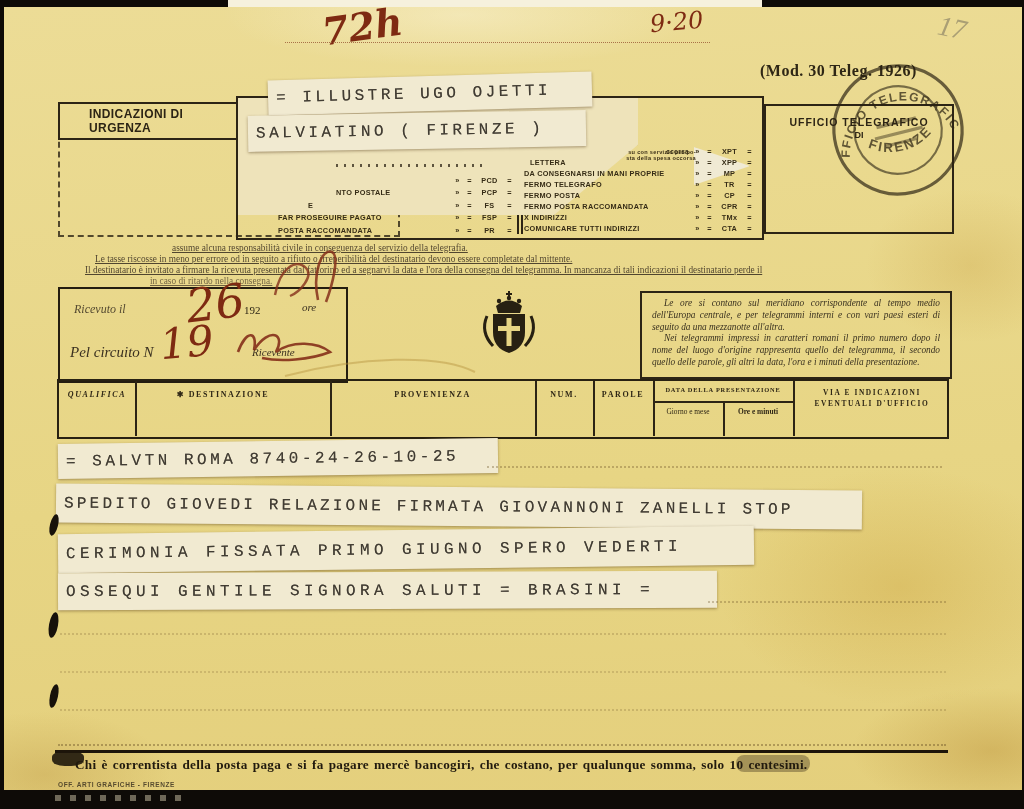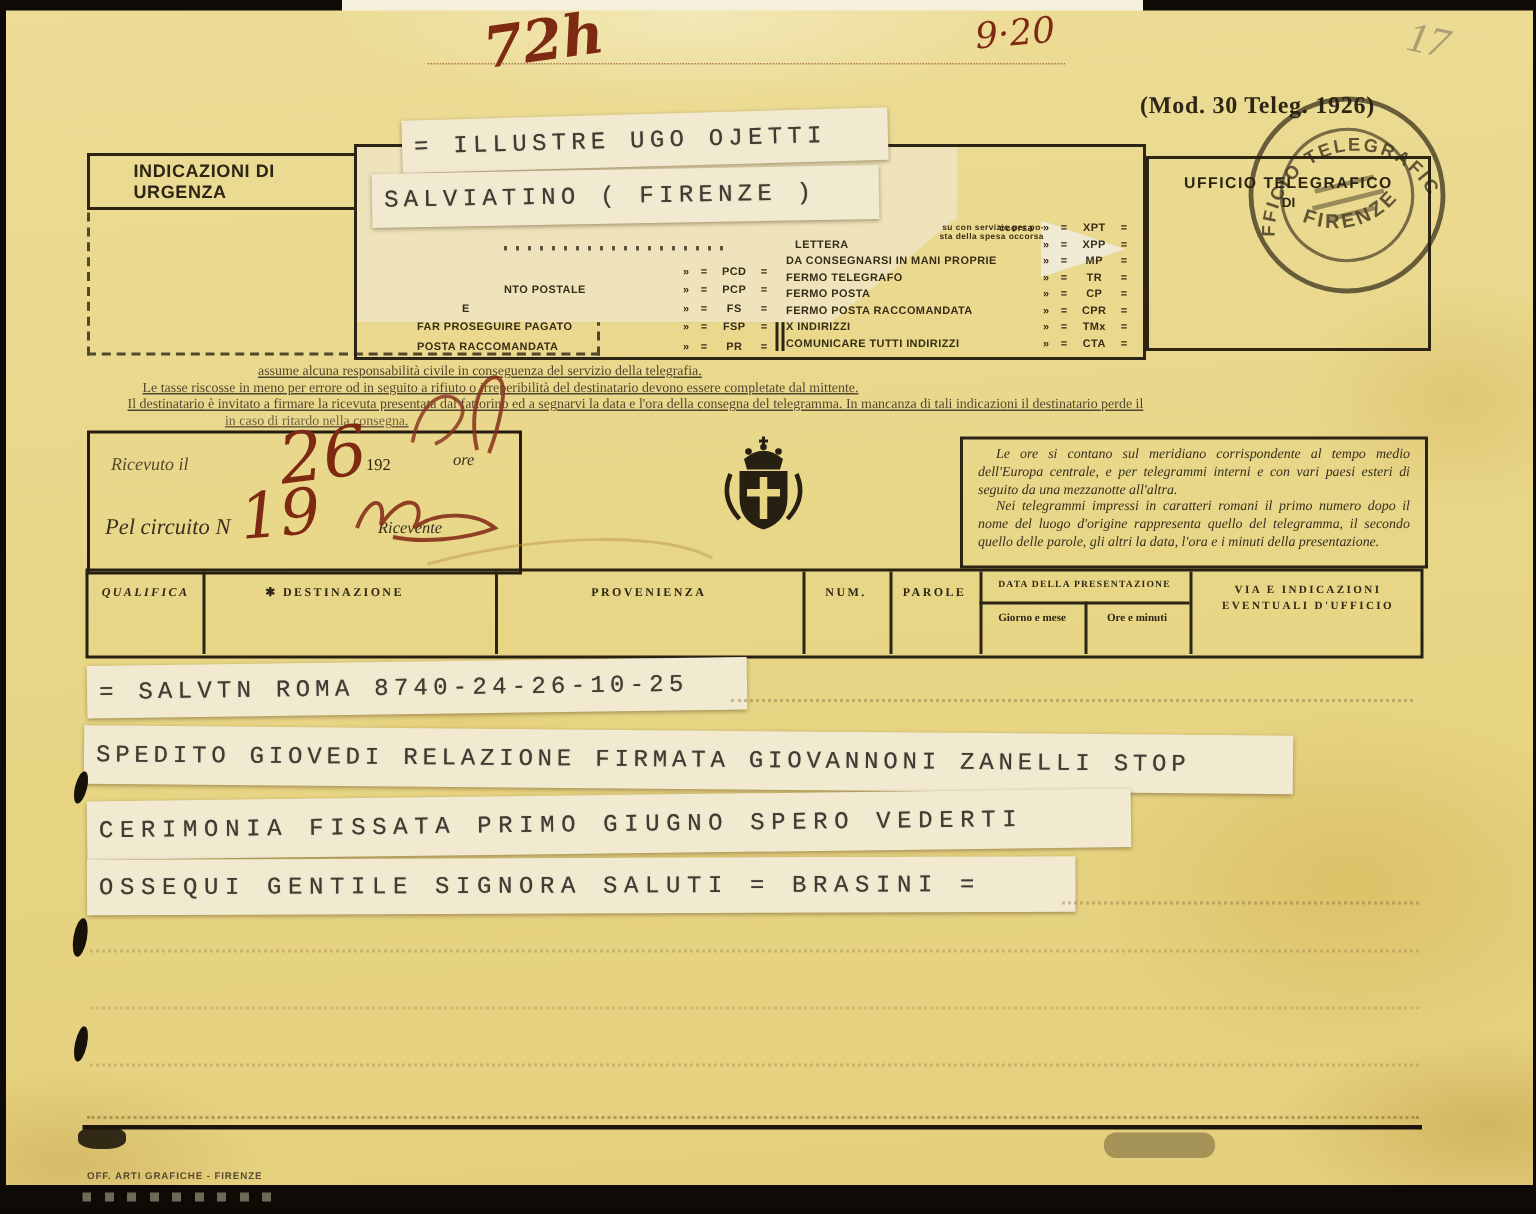--- a/index.html
+++ b/index.html
@@ -223,21 +223,21 @@
     <div class="vline" style="left:594px;top:0;height:55px;"></div>
     <div class="vline" style="left:734px;top:0;height:55px;"></div>
     <div class="hline" style="left:594px;top:20px;width:140px;height:1.5px;"></div>
     <div class="vline" style="left:664px;top:20px;height:35px;width:1.5px;"></div>
     <div class="th" style="left:0;width:76px;top:9px;font-style:italic;">QUALIFICA</div>
     <div class="th" style="left:76px;width:176px;top:9px;">✱ DESTINAZIONE</div>
     <div class="th" style="left:271px;width:205px;top:9px;">PROVENIENZA</div>
     <div class="th" style="left:476px;width:58px;top:9px;">NUM.</div>
     <div class="th" style="left:534px;width:60px;top:9px;">PAROLE</div>
     <div class="th" style="left:594px;width:140px;top:5px;font-size:6.4px;letter-spacing:.8px;">DATA DELLA PRESENTAZIONE</div>
-    <div class="th" style="left:594px;width:70px;top:26px;font-size:7.4px;letter-spacing:0;font-weight:700;">Giorno e mese</div>
+    <div class="th" style="left:594px;width:70px;top:26px;font-size:7.4px;letter-spacing:0;font-weight:400;">Giorno e mese</div>
     <div class="th" style="left:664px;width:70px;top:26px;font-size:7.4px;letter-spacing:0;font-weight:600;">Ore e minuti</div>
     <div class="th" style="left:734px;width:158px;top:7px;font-size:7.4px;">VIA E INDICAZIONI</div>
     <div class="th" style="left:734px;width:158px;top:18px;font-size:7.4px;">EVENTUALI D'UFFICIO</div>
   </div>
 
   <div class="strip" style="left:58px;top:441px;width:424px;height:35px;font-size:16px;letter-spacing:3.5px;transform:rotate(-0.8deg);">
       <span>= SALVTN ROMA 8740-24-26-10-25</span>
     </div>
   <div class="strip" style="left:56px;top:487px;width:790px;height:39px;font-size:16px;letter-spacing:3.2px;transform:rotate(0.5deg);">
       <span>SPEDITO GIOVEDI RELAZIONE FIRMATA GIOVANNONI ZANELLI STOP</span>
@@ -256,20 +256,21 @@
   <div class="dotline" style="left:60px;top:709px;width:886px;opacity:.40;"></div>
   <div class="dotline" style="left:58px;top:744px;width:888px;opacity:.75;"></div>
 
   <div class="blob" style="left:50px;top:514px;width:8px;height:22px;transform:rotate(14deg);"></div>
   <div class="blob" style="left:49px;top:612px;width:9px;height:26px;transform:rotate(10deg);"></div>
   <div class="blob" style="left:50px;top:684px;width:8px;height:24px;transform:rotate(12deg);"></div>
   <div class="abs" style="left:52px;top:751px;width:32px;height:15px;background:rgba(20,14,6,.85);border-radius:40%;"></div>
   <div class="abs" style="left:736px;top:755px;width:74px;height:17px;background:rgba(30,20,8,.32);border-radius:8px;"></div>
 
   <div class="hline" style="left:55px;top:750px;width:893px;height:3px;background:#1d150a;"></div>
+  <div class="abs" style="left:75px;top:757px;font:700 13.2px 'Liberation Serif',serif;color:#211a0e;letter-spacing:.3px;word-spacing:1.5px;white-space:nowrap;">Chi è correntista della posta paga e si fa pagare mercè bancogiri, che costano, per qualunque somma, solo 10 centesimi.</div>
   <div class="abs" style="left:58px;top:781px;font:700 6.5px 'Liberation Sans',sans-serif;color:#3f3522;letter-spacing:.6px;opacity:.85;">OFF. ARTI GRAFICHE - FIRENZE</div>
   <div class="abs" style="left:55px;top:795px;width:130px;height:6px;opacity:.5;
        background:repeating-linear-gradient(90deg,#cfc6a8 0 6px,transparent 6px 15px);"></div>
 
   <svg class="abs" style="left:818px;top:50px;transform:rotate(-14deg);opacity:.85;" width="160" height="160" viewBox="0 0 150 150">
     <defs>
       <path id="arcT" d="M 25,89 A 51,51 0 0 1 125,89" fill="none"></path>
       <path id="arcB" d="M 27,61 A 51,51 0 0 0 123,61" fill="none"></path>
     </defs>
     <circle cx="75" cy="75" r="60" fill="none" stroke="rgba(42,34,18,.8)" stroke-width="3"></circle>

